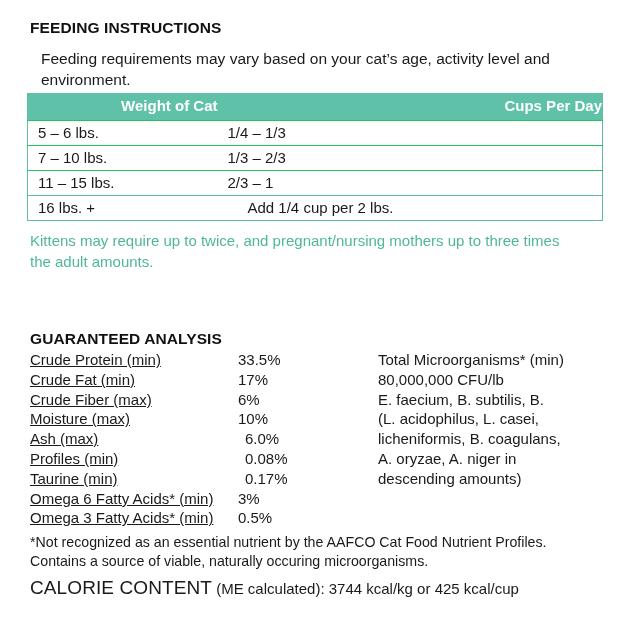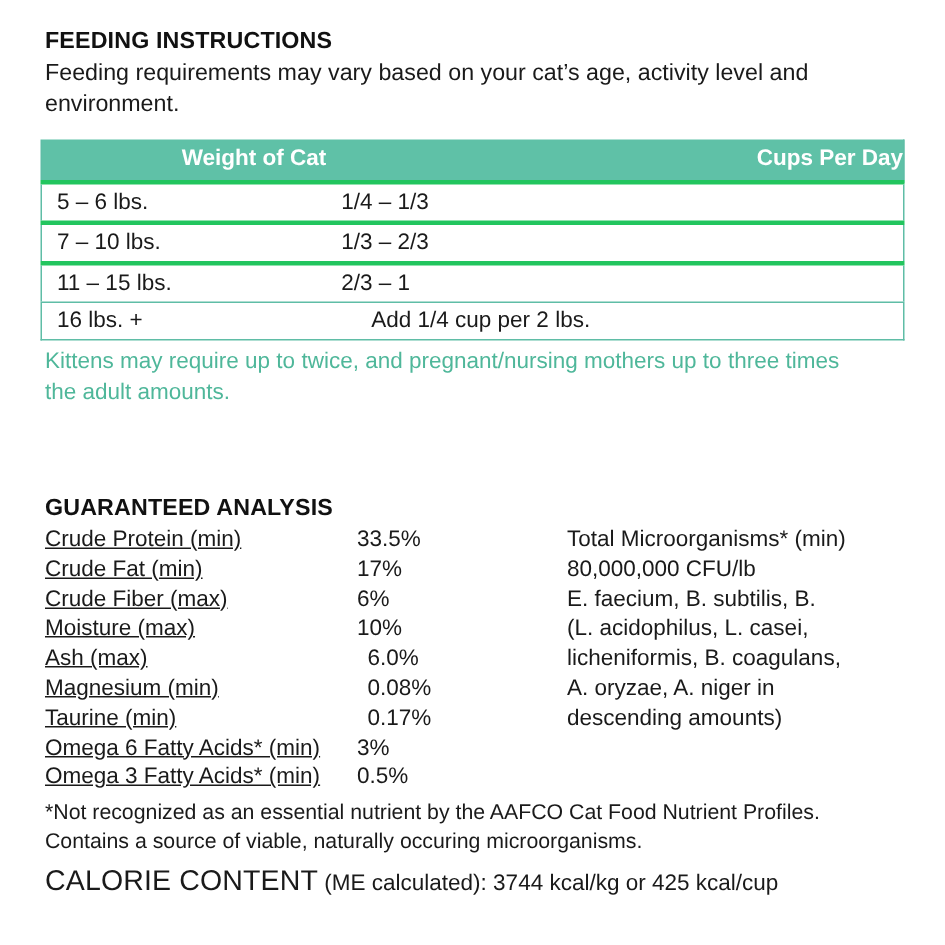--- a/index.html
+++ b/index.html
@@ -34,21 +34,21 @@
     font-weight: bold;
     font-size: 15.5px;
     letter-spacing: 0.1px;
     line-height: 20px;
     margin: 0 0 1px 0;
     color: #111111;
   }
   .intro-text {
     font-size: 15.5px;
     line-height: 20.5px;
-    margin: 0;
+    margin: 11px;
     color: #1a1a1a;
     max-width: 545px;
   }
 
   
   .feed-table-wrap {
     position: absolute;
     left: 27px;
     top: 93px;
     width: 576px;
@@ -68,21 +68,21 @@
     font-size: 15px;
     text-align: right;
     padding: 4px 0 5px 10px;
     line-height: 18px;
     border: none;
   }
   table.feed-table td {
     font-size: 15px;
     line-height: 18px;
     padding: 3px 0 3px 10px;
-    border-top: 3px solid #22c55e;
+    border-top: 1px solid #22c55e;
     color: #1a1a1a;
     background: #ffffff;
   }
   table.feed-table tr.first-body td {
     border-top: none;
   }
   table.feed-table tr.last-row td {
     border-top: 1px solid #5fbda6;
   }
   col.col-weight { width: 190px; }
@@ -226,21 +226,21 @@
     </div>
     <div class="ga-row">
       <span class="ga-label">Moisture (max)</span>
       <span class="ga-value">10%</span>
     </div>
     <div class="ga-row shift">
       <span class="ga-label">Ash (max)</span>
       <span class="ga-value">6.0%</span>
     </div>
     <div class="ga-row shift">
-      <span class="ga-label">Magnesium (min)</span>
+      <span class="ga-label">Profiles (min)</span>
       <span class="ga-value">0.08%</span>
     </div>
     <div class="ga-row shift">
       <span class="ga-label">Taurine (min)</span>
       <span class="ga-value">0.17%</span>
     </div>
     <div class="ga-row">
       <span class="ga-label">Omega 6 Fatty Acids* (min)</span>
       <span class="ga-value">3%</span>
     </div>

